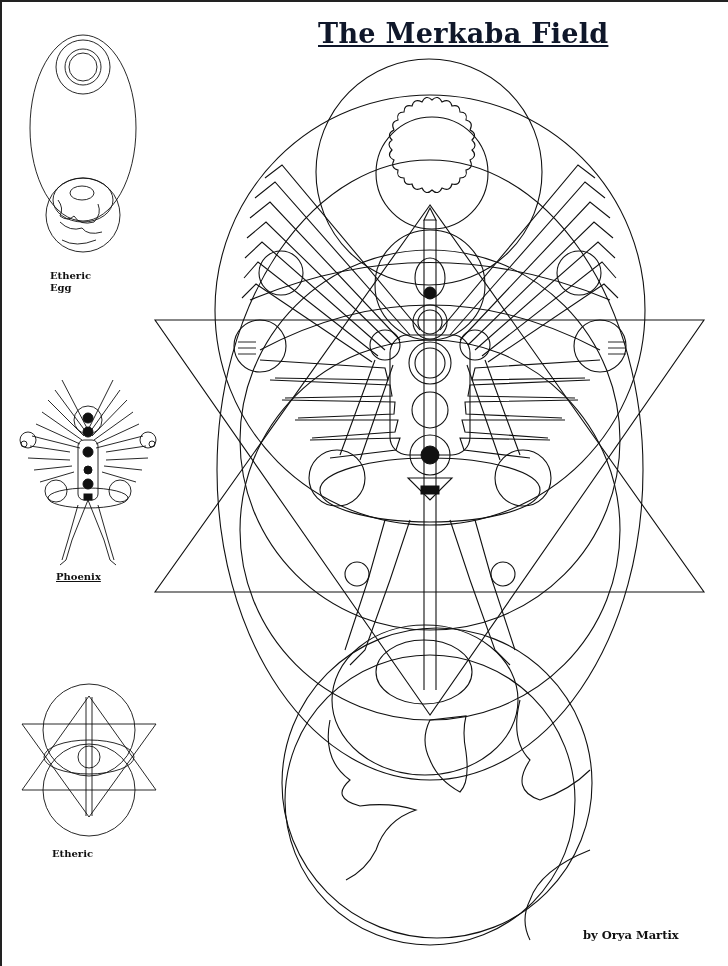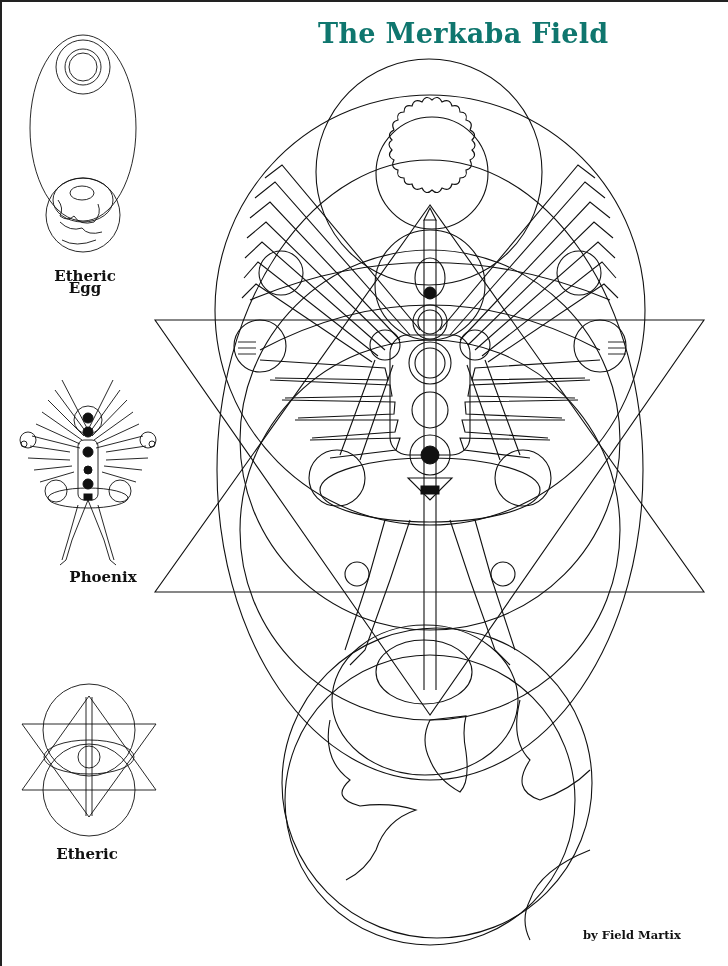--- a/index.html
+++ b/index.html
@@ -1,20 +1,20 @@
 <!DOCTYPE html>
 <html><head>
 <meta charset="utf-8">
 <style>
   html,body{margin:0;padding:0;background:#fff;}
   body{width:728px;height:966px;position:relative;overflow:hidden;}
   .frame{position:absolute;left:0;top:0;width:728px;height:966px;box-sizing:border-box;border-top:2px solid #222;border-left:2px solid #222;}
   svg{position:absolute;left:0;top:0;}
-  .title{position:absolute;left:318px;top:18px;font-family:"DejaVu Serif",serif;font-weight:bold;font-size:27px;color:#0f766e;letter-spacing:0.3px;}
-  .label{position:absolute;font-family:"DejaVu Serif",serif;font-weight:bold;font-size:15px;color:#111;text-align:center;line-height:12px;}
+  .title{position:absolute;left:318px;top:18px;font-family:"DejaVu Serif",serif;font-weight:bold;font-size:27px;color:#0f172a;letter-spacing:0.3px;text-decoration:underline;}
+  .label{position:absolute;font-family:"DejaVu Serif",serif;font-weight:bold;font-size:10px;color:#111;line-height:12px;}
   .credit{position:absolute;left:583px;top:928px;font-family:"DejaVu Serif",serif;font-weight:bold;font-size:11.5px;color:#111;}
   .ln{fill:none;stroke:#111;stroke-width:1.1;}
   .lnt{fill:none;stroke:#111;stroke-width:0.9;}
   .blk{fill:#111;stroke:#111;}
 </style>
 </head>
 <body>
 
 <div class="frame"></div>
 
@@ -145,17 +145,17 @@
   </g>
 </svg>
 
 <div class="title">The Merkaba Field</div>
 
 <div class="label" style="left:50px;top:270px;width:70px;">
   <div>Etheric</div>
   <div>Egg</div>
 </div>
 
-<div class="label" style="left:68px;top:571px;width:70px;">Phoenix</div>
+<div class="label" style="left:56px;top:571px;width:70px;text-decoration:underline;">Phoenix</div>
 
 <div class="label" style="left:52px;top:848px;width:70px;">Etheric</div>
 
-<div class="credit">by Field Martix</div>
+<div class="credit">by Orya Martix</div>
 
 </body></html>

